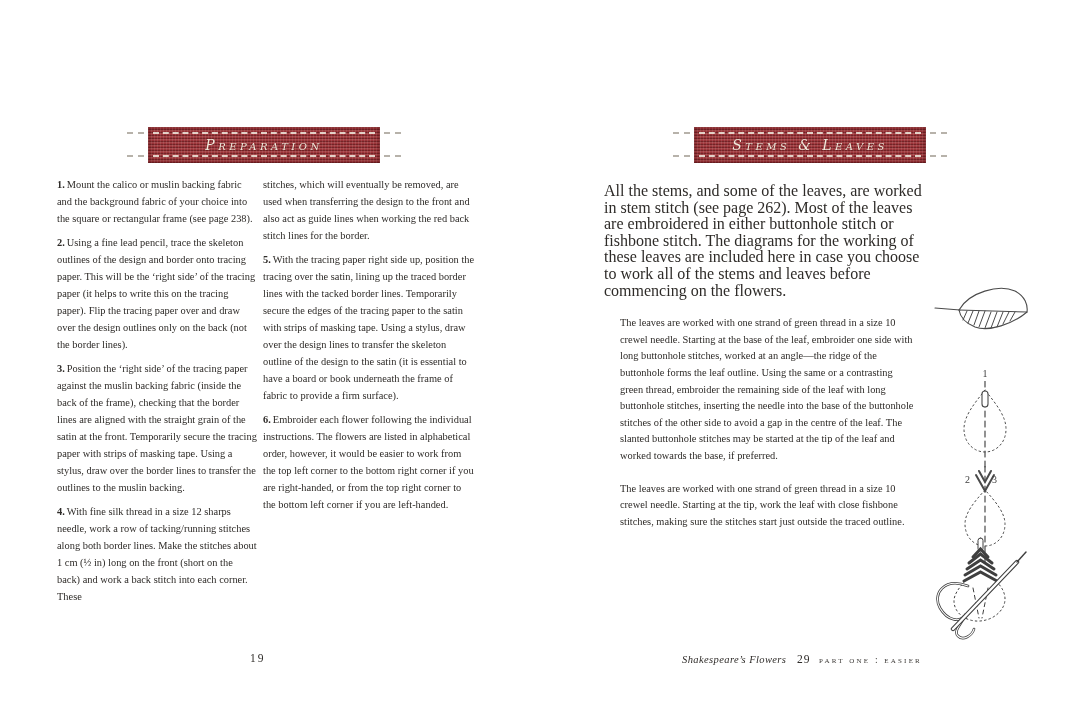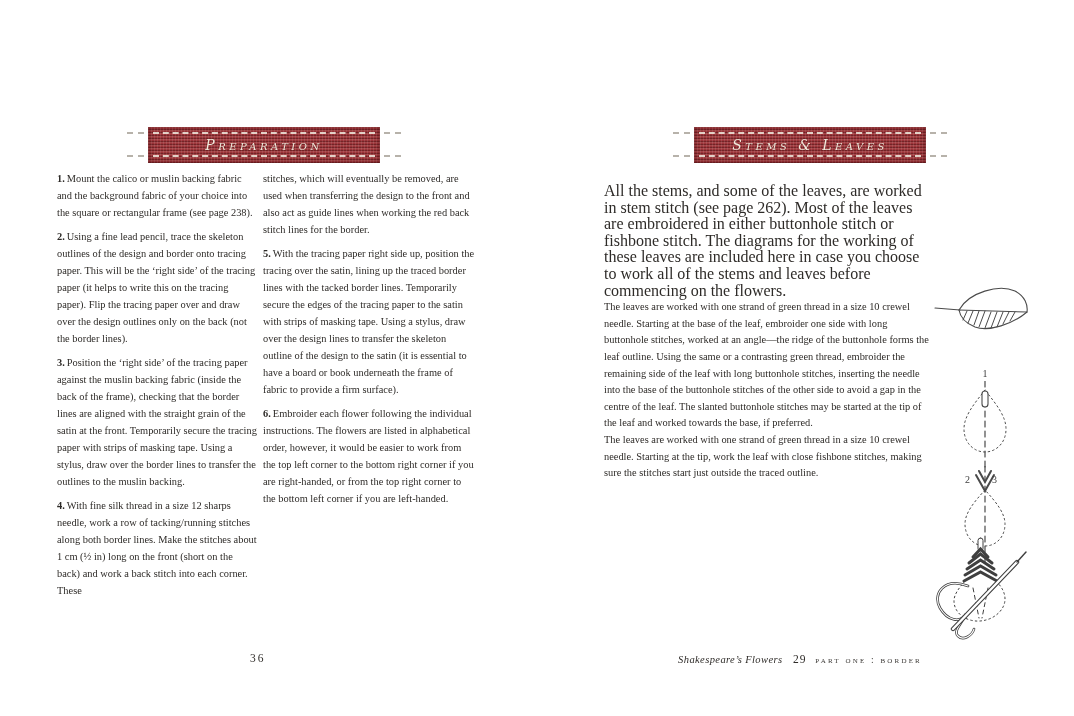--- a/index.html
+++ b/index.html
@@ -45,21 +45,21 @@
   }
   .thread.tl{top:5px;left:-21px;}
   .thread.bl{bottom:6px;left:-21px;}
   .thread.tr{top:5px;right:-21px;}
   .thread.br{bottom:6px;right:-21px;}
 
   #banner-left{left:148px;top:127px;}
   #banner-right{left:694px;top:127px;}
 
   
-  .col{position:absolute;top:170px;}
+  .col{position:absolute;top:176px;}
   #col1{left:57px;width:201px;}
   #col2{left:263px;width:213px;}
   .para{
     margin:0 0 7px 0;
     font-size:10.4px;
     line-height:17px;
     text-align:left;
   }
   .num{font-weight:700;margin-right:2px;}
 
@@ -67,21 +67,21 @@
   #right-text{position:absolute;left:604px;top:183px;width:330px;}
   .intro{margin:0;font-size:16px;line-height:16.6px;}
   .section-heading{
     margin:10px 0 3px 0;
     font-family:"DejaVu Serif","Liberation Serif",serif;
     font-style:italic;
     font-weight:700;
     font-size:12.6px;
     letter-spacing:0.3px;
   }
-  .section-body{margin:0;font-size:10.4px;line-height:16.6px;}
+  .section-body{margin:16px;font-size:10.4px;line-height:16.6px;}
 
   
   .figure{position:absolute;}
   #fig-buttonhole{left:933px;top:272px;width:100px;height:68px;}
   #fig-step1{left:950px;top:368px;width:70px;height:104px;}
   #fig-step23{left:950px;top:466px;width:70px;height:100px;}
   #fig-fishbone{left:928px;top:536px;width:112px;height:104px;}
   .fig-label{
     position:absolute;
     font-size:10px;color:#3c3c3c;
@@ -144,21 +144,21 @@
     <span>stitches, which will eventually be removed, are used when transferring the design to the front and also act as guide lines when working the red back stitch lines for the border.</span>
   </p>
   <p class="para">
     <b class="num">5.</b><span>With the tracing paper right side up, position the tracing over the satin, lining up the traced border lines with the tacked border lines. Temporarily secure the edges of the tracing paper to the satin with strips of masking tape. Using a stylus, draw over the design lines to transfer the skeleton outline of the design to the satin (it is essential to have a board or book underneath the frame of fabric to provide a firm surface).</span>
   </p>
   <p class="para">
     <b class="num">6.</b><span>Embroider each flower following the individual instructions. The flowers are listed in alphabetical order, however, it would be easier to work from the top left corner to the bottom right corner if you are right-handed, or from the top right corner to the bottom left corner if you are left-handed.</span>
   </p>
 </div>
 
-<div id="footer-left">36</div>
+<div id="footer-left">19</div>
 
 <div class="banner" id="banner-right">
   <div class="thread tl"></div>
   <div class="thread bl"></div>
   <div class="thread tr"></div>
   <div class="thread br"></div>
   <div class="stitch top"></div>
   <span class="banner-text">Stems &amp; Leaves</span>
   <div class="stitch bottom"></div>
 </div>
@@ -239,14 +239,14 @@
         <line x1="25" y1="93" x2="89" y2="26" stroke="#ffffff" stroke-width="2.4"></line>
         <line x1="89" y1="26" x2="98" y2="16" stroke-width="1.4"></line>
       </g>
     </g>
   </svg>
 </div>
 
 <div id="footer-right">
   <span class="book-title">Shakespeare’s Flowers</span>
   <span class="pg">29</span>
-  <span class="part-label">part one : border</span>
+  <span class="part-label">part one : easier</span>
 </div>
 
 </body></html>

